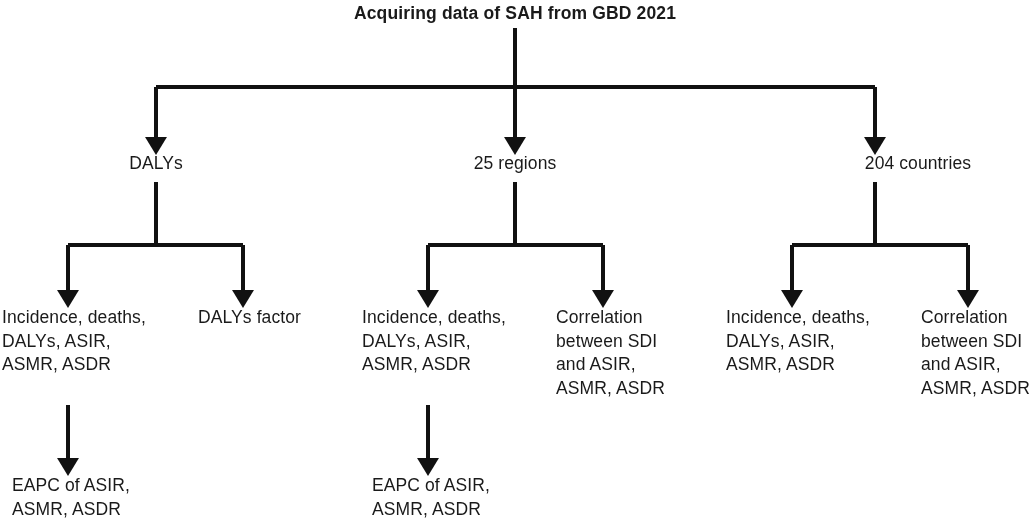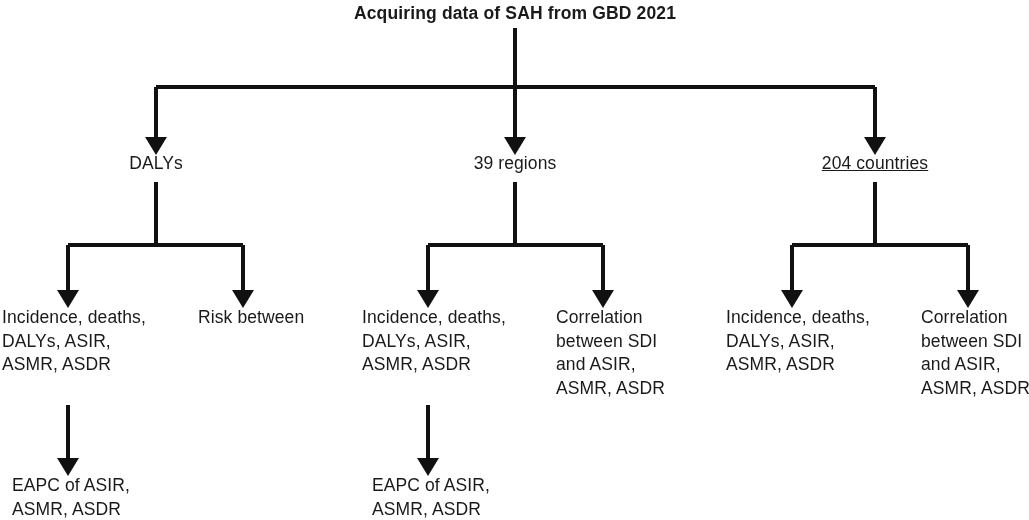--- a/index.html
+++ b/index.html
@@ -82,27 +82,27 @@
       <line x1="968" y1="245" x2="968" y2="292" marker-end="url(#arrowhead)"></line>
 
       <line x1="68" y1="405" x2="68" y2="460" marker-end="url(#arrowhead)"></line>
       <line x1="428" y1="405" x2="428" y2="460" marker-end="url(#arrowhead)"></line>
     </g>
   </svg>
 
   <div class="node center" id="node-title" style="left:315px; top:2px; width:400px;font-weight:bold;">Acquiring data of SAH from GBD 2021</div>
 
   <div class="node center" style="left:96px; top:152px; width:120px;">DALYs</div>
-  <div class="node center" style="left:455px; top:152px; width:120px;">39 regions</div>
-  <div class="node center" style="left:805px; top:152px; width:140px;text-decoration:underline;">204 countries</div>
+  <div class="node center" style="left:455px; top:152px; width:120px;">25 regions</div>
+  <div class="node center" style="left:848px; top:152px; width:140px;">204 countries</div>
 
   <div class="node left" style="left:2px; top:306px; width:160px;">Incidence, deaths,
 DALYs, ASIR,
 ASMR, ASDR</div>
-  <div class="node left" style="left:198px; top:306px; width:150px;">Risk between</div>
+  <div class="node left" style="left:198px; top:306px; width:150px;">DALYs factor</div>
 
   <div class="node left" style="left:362px; top:306px; width:160px;">Incidence, deaths,
 DALYs, ASIR,
 ASMR, ASDR</div>
   <div class="node left" style="left:556px; top:306px; width:130px;">Correlation
 between SDI
 and ASIR,
 ASMR, ASDR</div>
 
   <div class="node left" style="left:726px; top:306px; width:160px;">Incidence, deaths,

